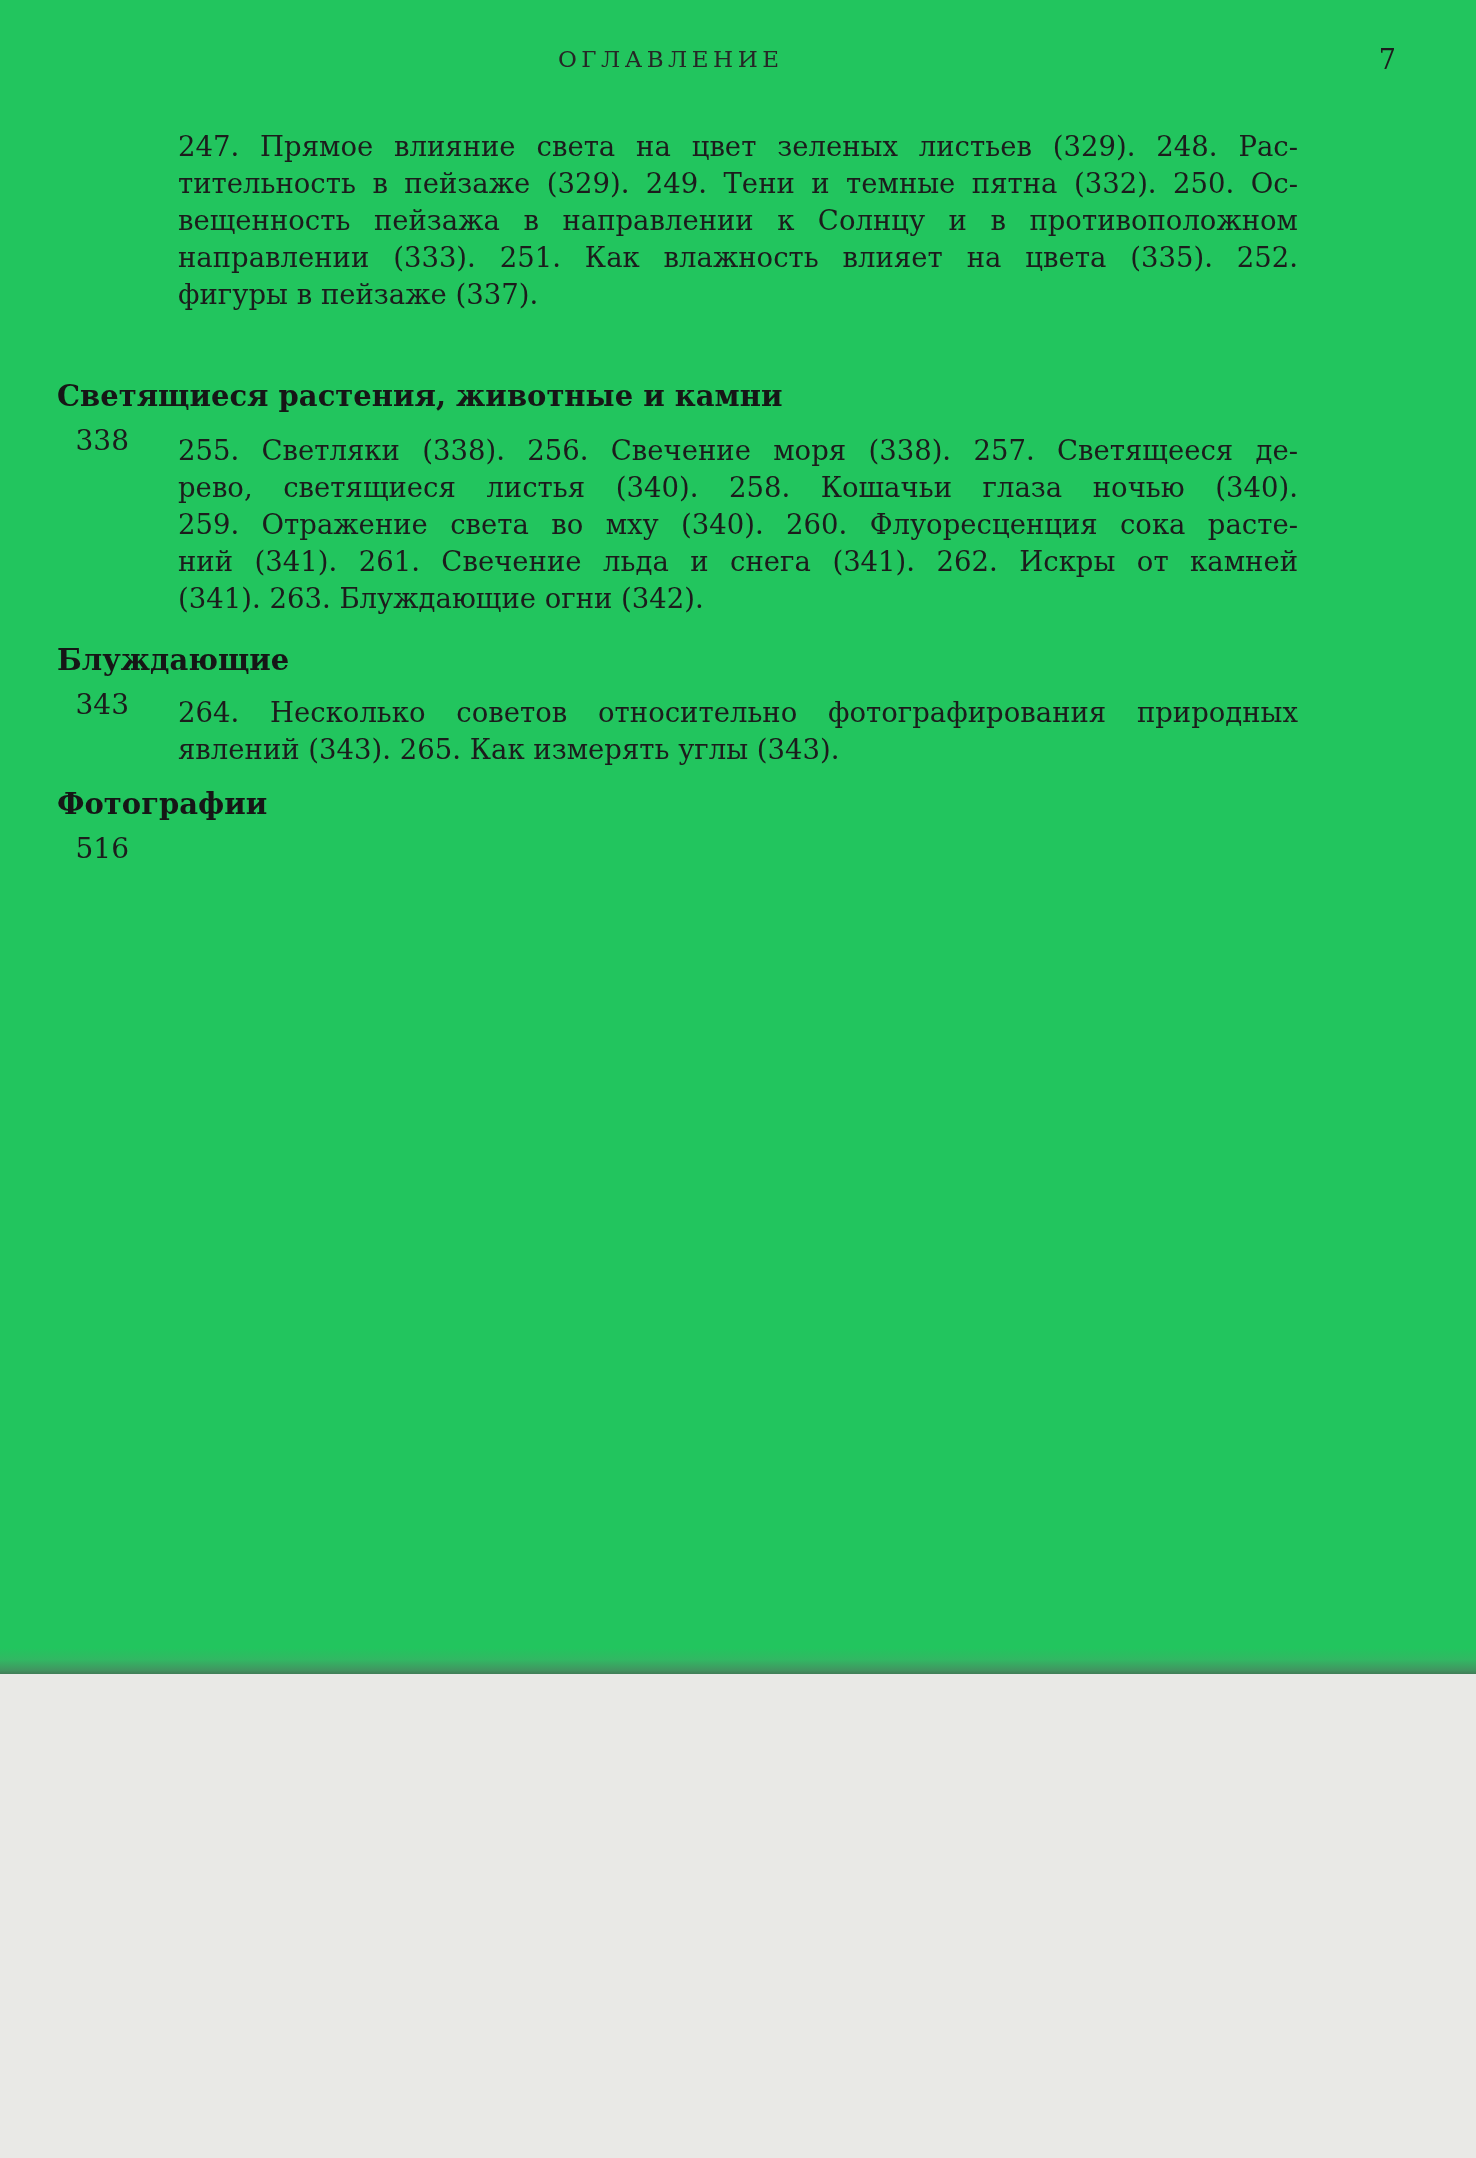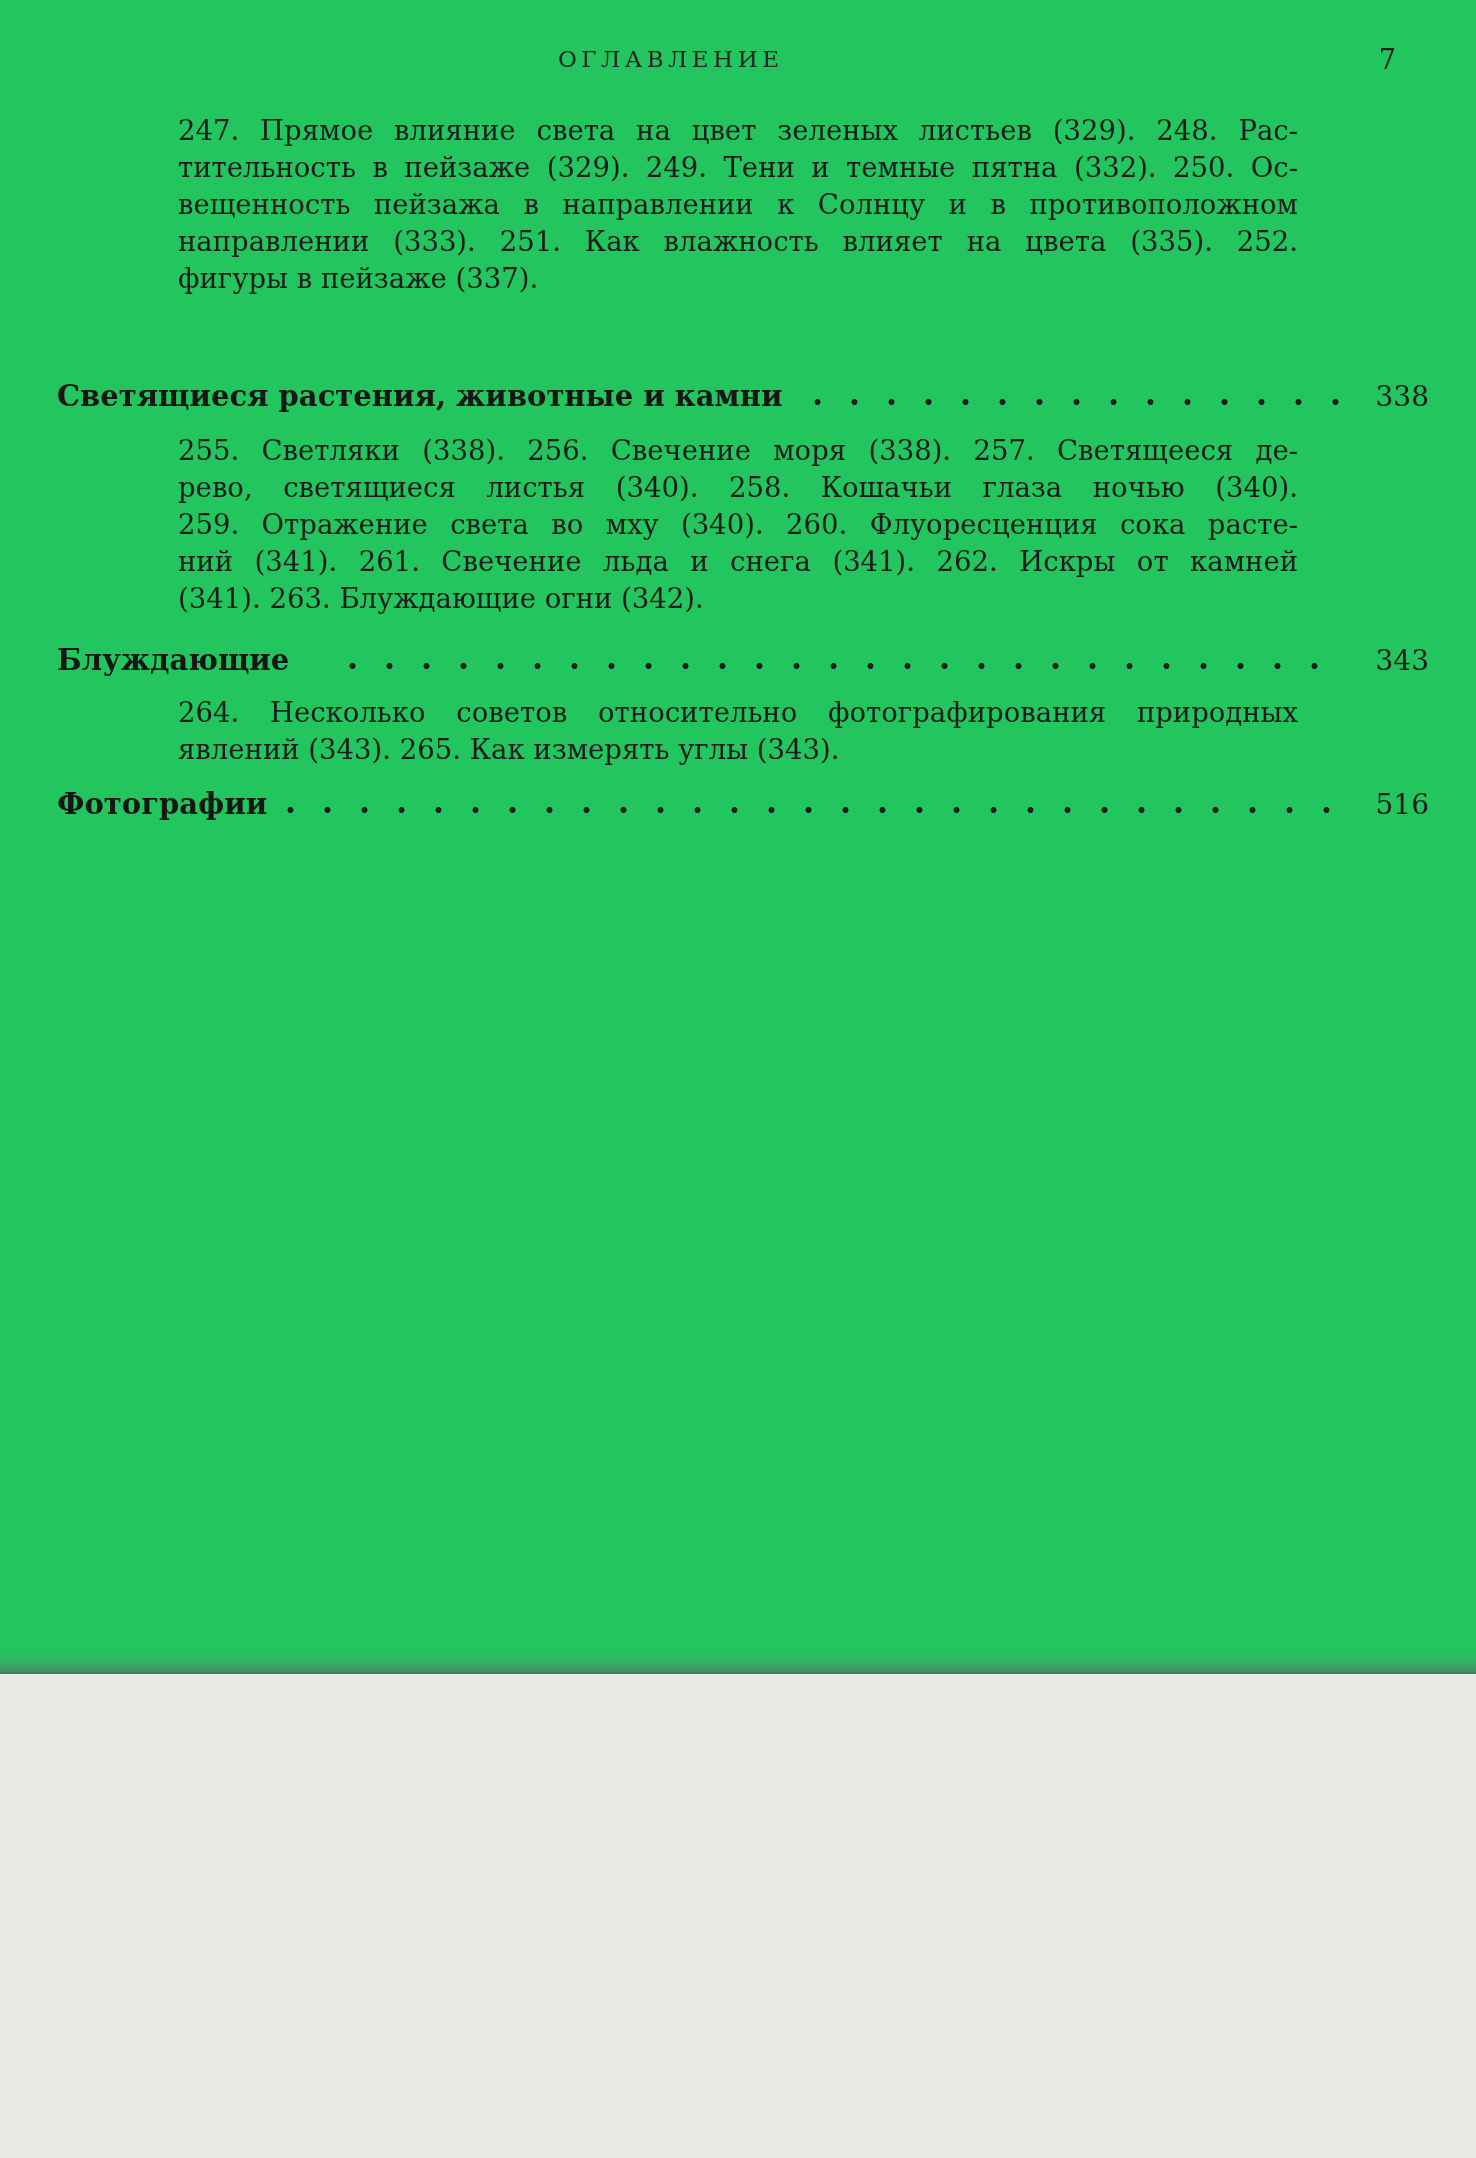--- a/index.html
+++ b/index.html
@@ -52,20 +52,21 @@
     text-align-last: left;
     white-space: normal;
   }
   
   .toc-row {
     position: absolute;
     left: 57px;
     width: 1372px;
     display: flex;
     align-items: baseline;
+    flex-direction: column;
   }
   .toc-label {
     font-weight: bold;
     font-size: 29px;
     line-height: 37px;
     white-space: nowrap;
     color: #161616;
   }
   .leader {
     flex: 1;
@@ -95,21 +96,21 @@
   }
 </style>
 </head>
 <body>
 
 <div class="page">
 
   <div class="running-head">ОГЛАВЛЕНИЕ</div>
   <div class="page-num-top">7</div>
 
-  <div class="para" style="top:112px">
+  <div class="para" style="top:128px">
     <div class="line">247. Прямое влияние света на цвет зеленых листьев (329). 248. Рас-</div>
     <div class="line">тительность в пейзаже (329). 249. Тени и темные пятна (332). 250. Ос-</div>
     <div class="line">вещенность пейзажа в направлении к Солнцу и в противоположном</div>
     <div class="line">направлении (333). 251. Как влажность влияет на цвета (335). 252.</div>
     <div class="line last">фигуры в пейзаже (337).</div>
   </div>
 
   <div class="toc-row" style="top:378px">
     <span class="toc-label">Светящиеся растения, животные и камни</span>
     <span class="leader"></span>

